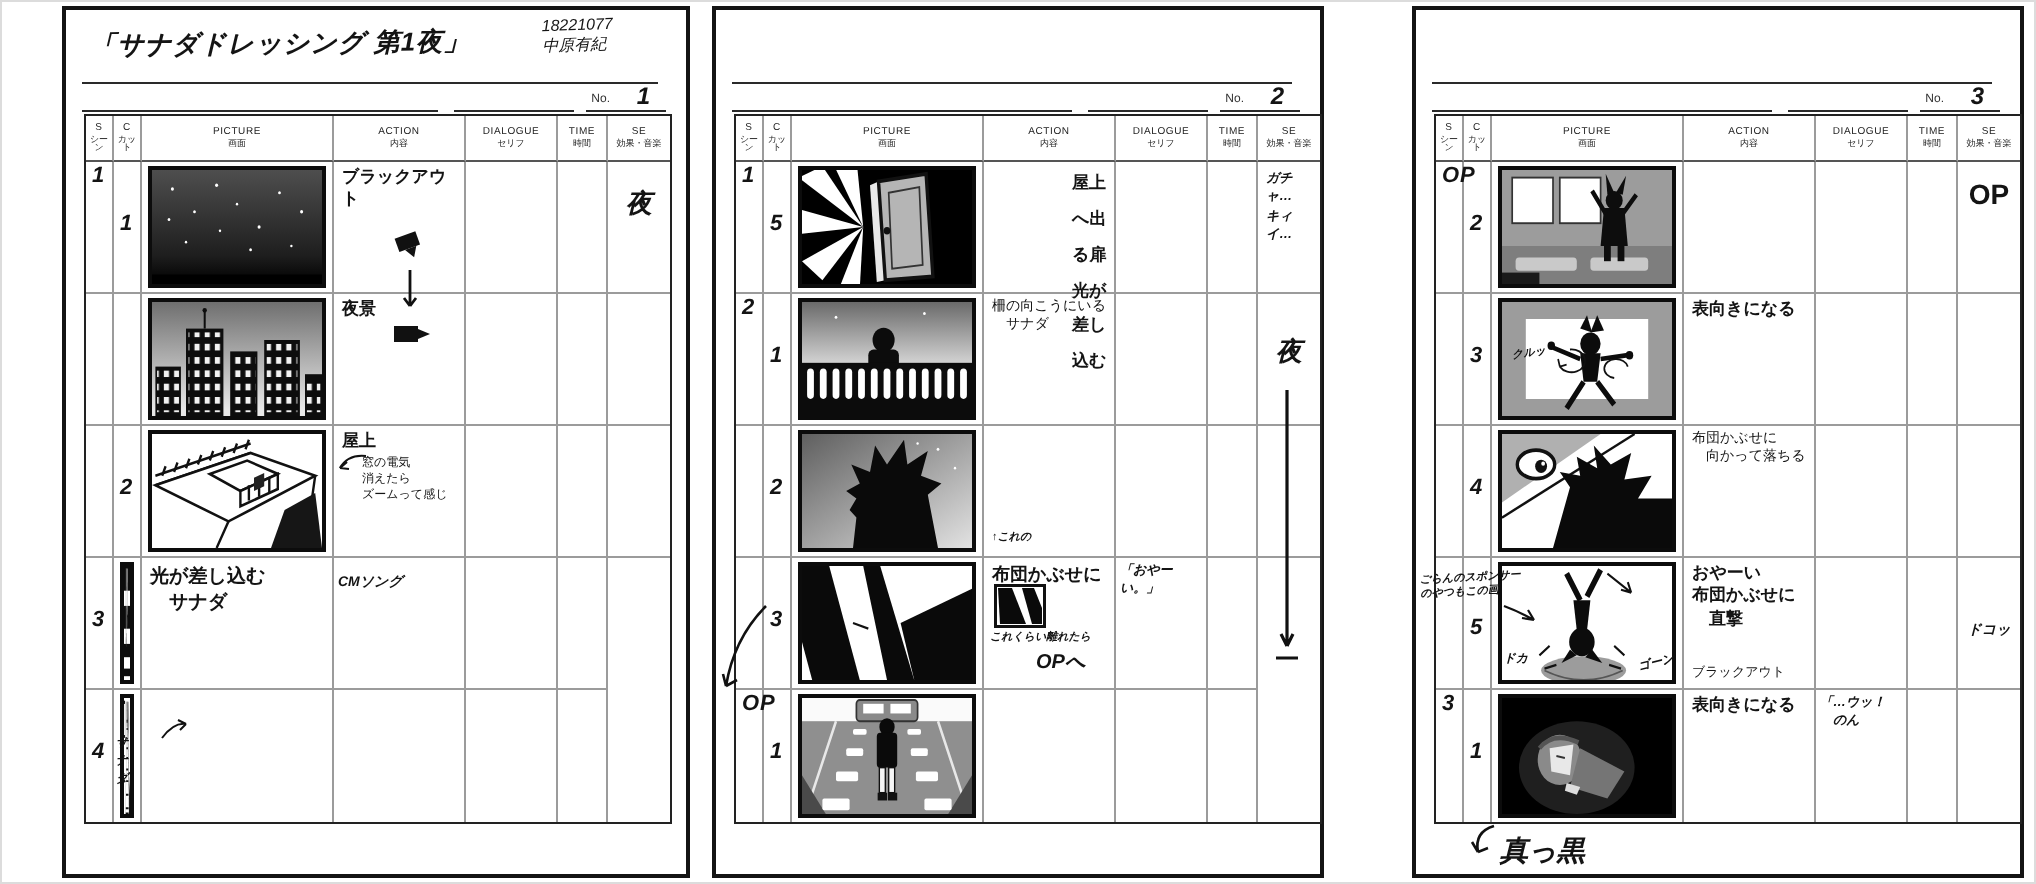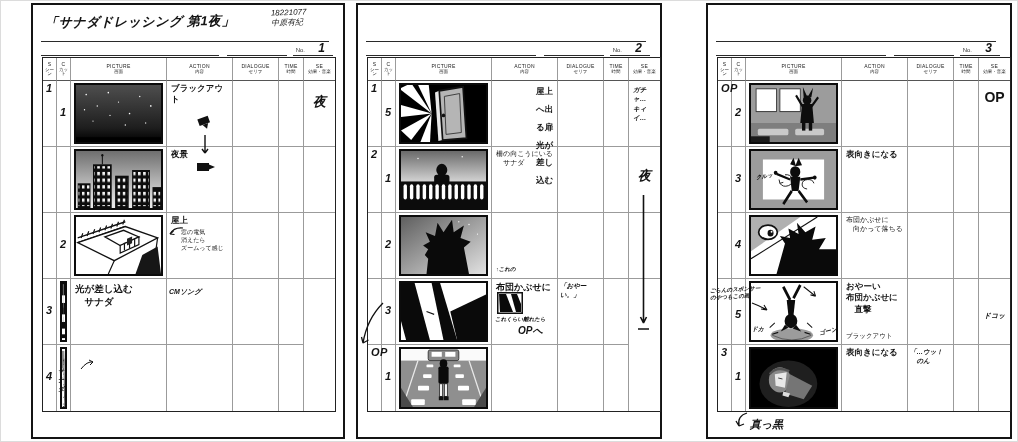--- a/index.html
+++ b/index.html
@@ -703,16 +703,16 @@
 
     <div class="ov note hand" style="left:2px;top:281px;width:58px;font-size:5.5px;transform:rotate(-3deg);">ごらんのスポンサー
 のやつもこの画</div>
     <svg class="ov" style="left:42px;top:296px;" width="20" height="12" viewBox="0 0 20 12">
       <path d="M2,2 Q10,5 17,9 M17,9 l-6,-1 M17,9 l-3,-5" stroke="#111" stroke-width="1.1" fill="none"></path>
     </svg>
 
     <svg class="ov" style="left:26px;top:406px;" width="16" height="20" viewBox="0 0 16 20">
       <path d="M13,2 Q3,5 5,15 M5,15 l-3,-5 M5,15 l5,-2" stroke="#111" stroke-width="1.3" fill="none"></path>
     </svg>
-    <div class="ov hand" style="left:42px;top:412px;font-size:11px;">真っ黒</div>
+    <div class="ov hand" style="left:42px;top:412px;font-size:14px;">真っ黒</div>
   </div>
 
 </div>
 
 </body></html>

